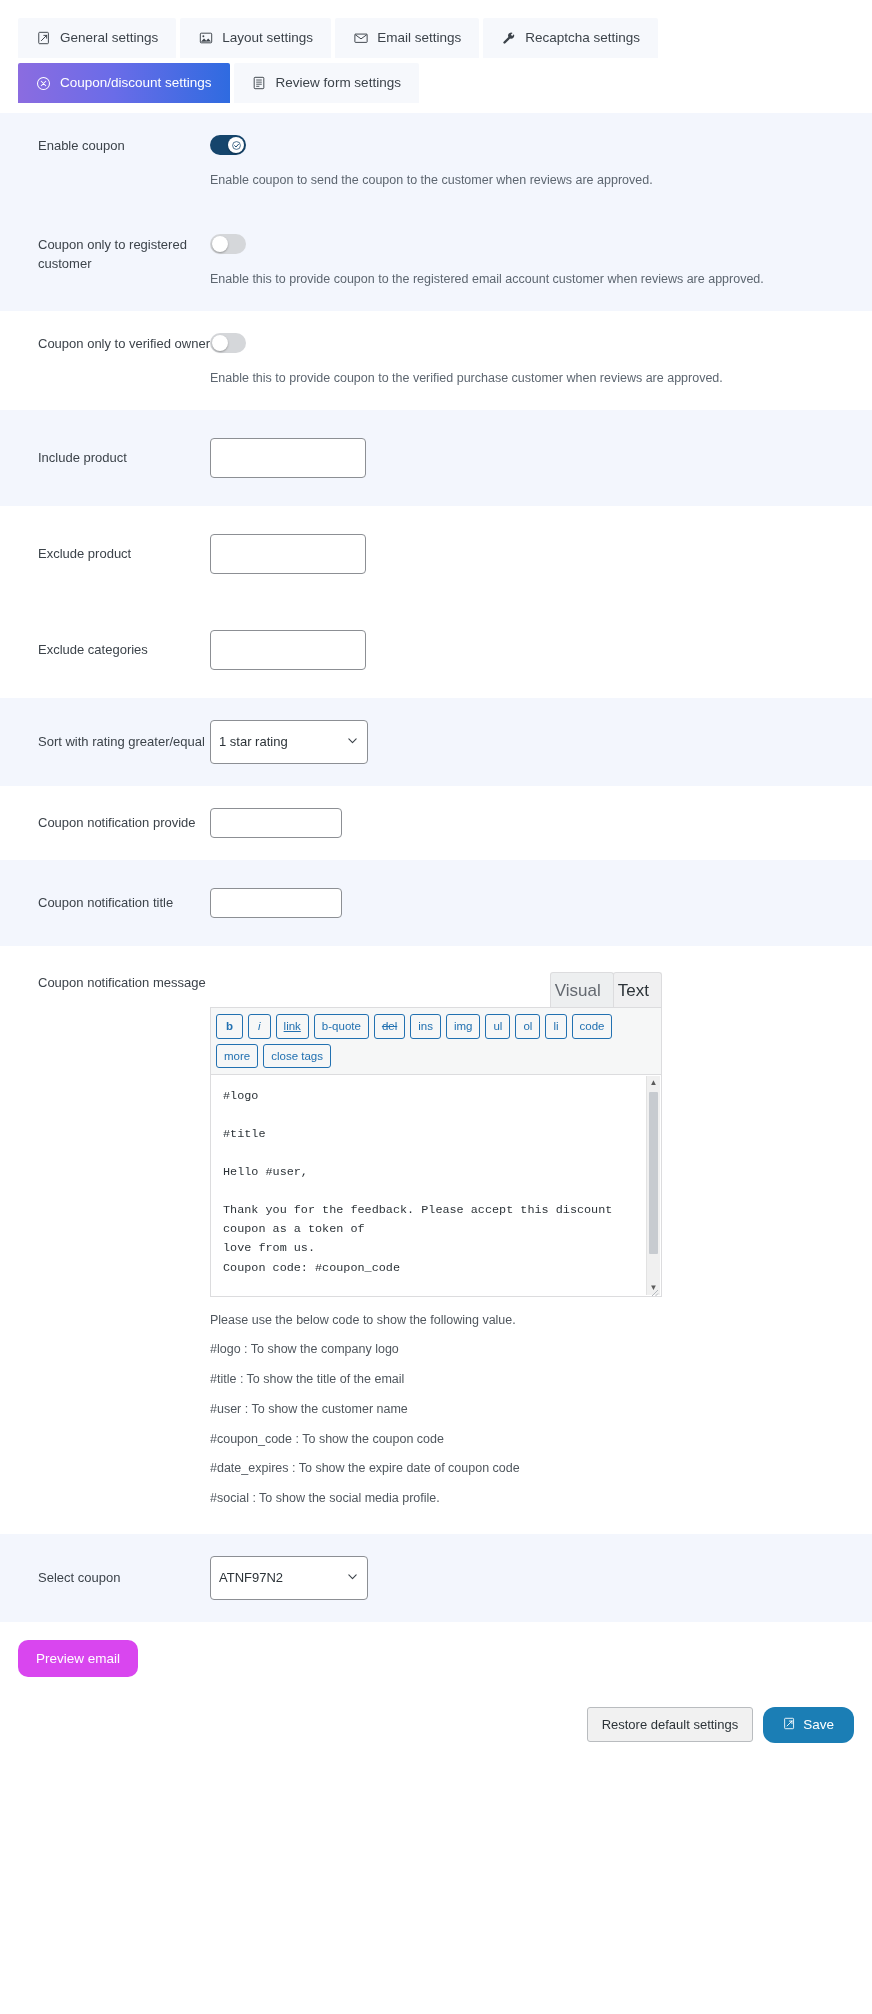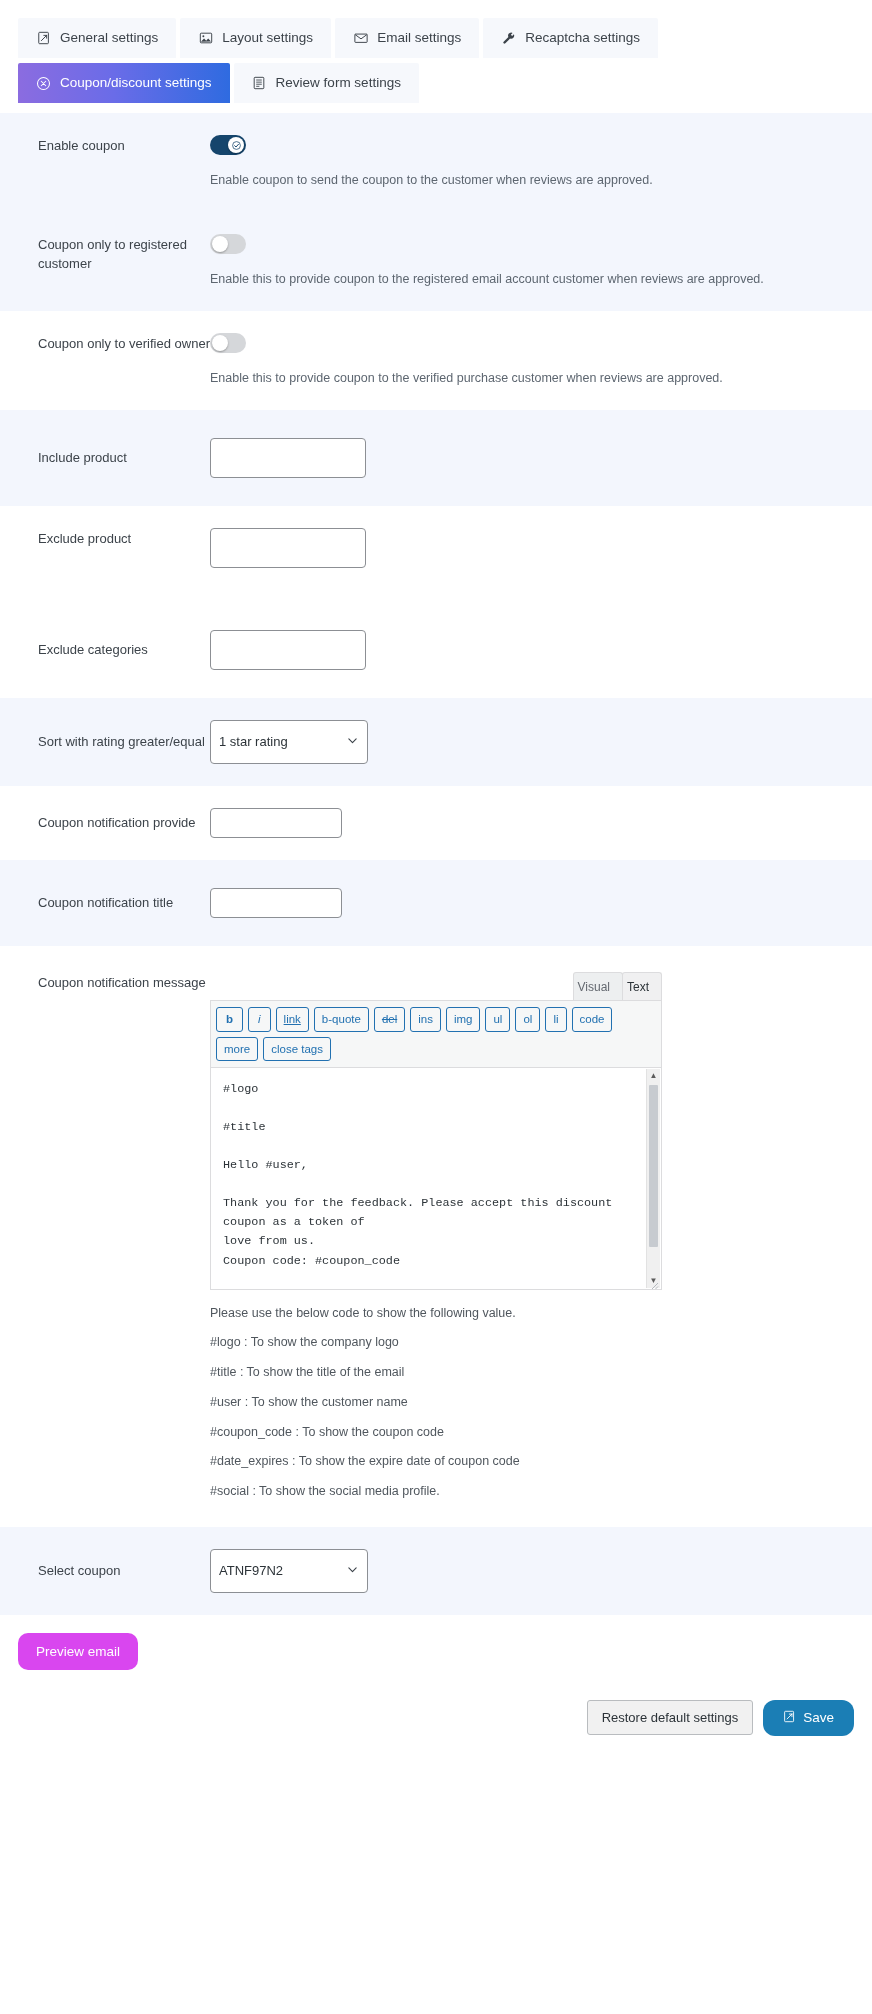--- a/index.html
+++ b/index.html
@@ -115,21 +115,21 @@
     position: absolute; right: 9px; top: 50%;
     transform: translateY(-50%);
     pointer-events: none;
     color: #3c434a;
   }
 
   
   .editor-outer { width: 452px; }
   .ed-tabs { display: flex; justify-content: flex-end; }
   .ed-tab {
-    font-size: 12px;
+    font-size: 17px;
     padding: 6px 12px 5px 4px;
     background: #edeff0;
     border: 1px solid #dcdcde;
     border-bottom: none;
     color: #646970;
     cursor: pointer;
     border-radius: 3px 3px 0 0;
     line-height: 1.4;
   }
   .ed-tab + .ed-tab { margin-left: -1px; }
@@ -354,21 +354,21 @@
     </div>
   </div>
 
   <div class="row alt" style="min-height:96px;align-items:center">
     <div class="label">Include product</div>
     <div class="field">
       <input class="txt" style="height: 40px;" type="text" placeholder="">
     </div>
   </div>
 
-  <div class="row" style="min-height:96px;">
+  <div class="row" style="min-height:96px;align-items:center">
     <div class="label">Exclude product</div>
     <div class="field">
       <input class="txt" style="height: 40px;" type="text" placeholder="">
     </div>
   </div>
 
 
   <div class="row" style="min-height:96px;align-items:center">
     <div class="label">Exclude categories</div>
     <div class="field">

